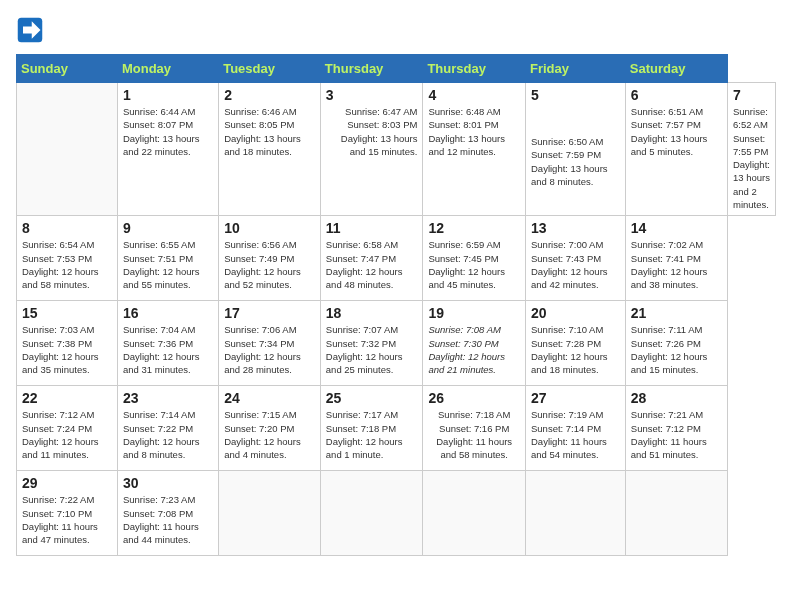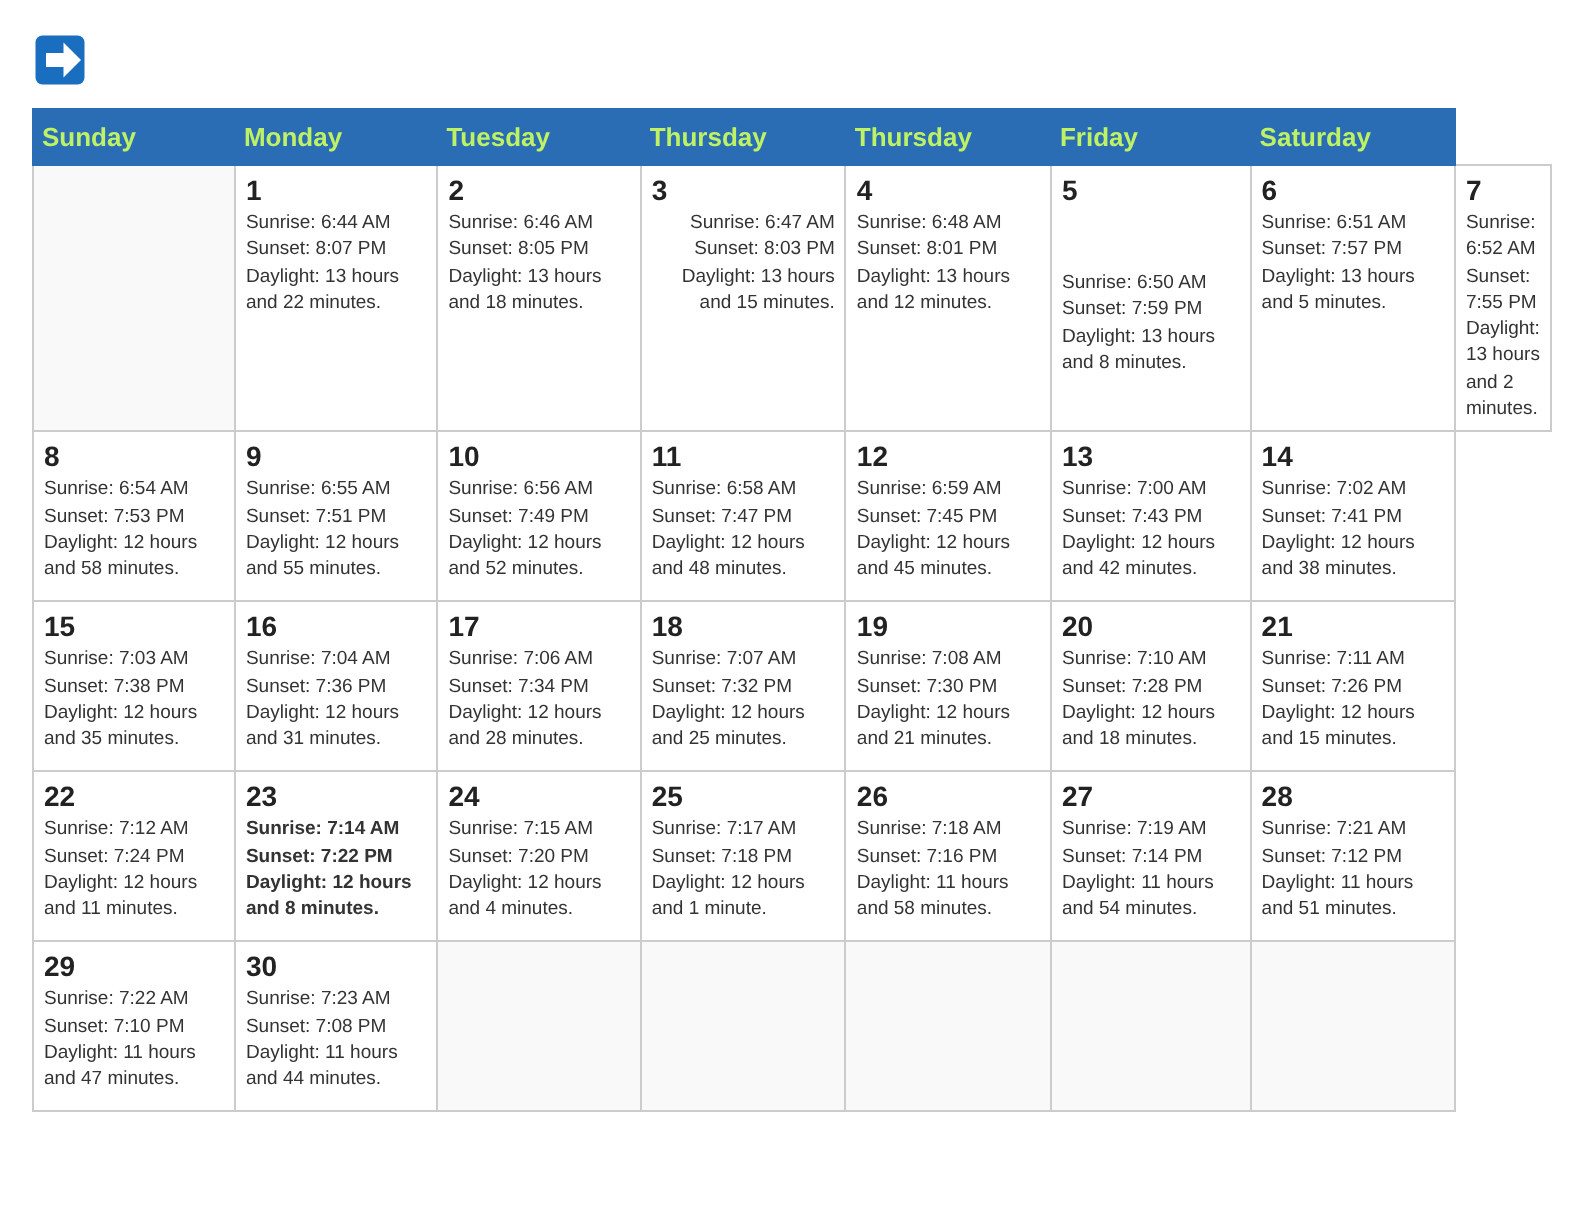--- a/index.html
+++ b/index.html
@@ -235,21 +235,21 @@
         </td>
         <td>
           <span class="day-num">18</span>
           <div class="day-detail" style="white-space: pre-line;">Sunrise: 7:07 AM
 Sunset: 7:32 PM
 Daylight: 12 hours
 and 25 minutes.</div>
         </td>
         <td>
           <span class="day-num">19</span>
-          <div class="day-detail" style="white-space: pre-line;">Sunrise: 7:08 AM
+          <div class="day-detail" style="white-space: pre-line; font-style: italic;">Sunrise: 7:08 AM
 Sunset: 7:30 PM
 Daylight: 12 hours
 and 21 minutes.</div>
         </td>
         <td>
           <span class="day-num">20</span>
           <div class="day-detail" style="white-space: pre-line;">Sunrise: 7:10 AM
 Sunset: 7:28 PM
 Daylight: 12 hours
 and 18 minutes.</div>
@@ -265,42 +265,42 @@
       <tr>
         <td>
           <span class="day-num">22</span>
           <div class="day-detail" style="white-space: pre-line;">Sunrise: 7:12 AM
 Sunset: 7:24 PM
 Daylight: 12 hours
 and 11 minutes.</div>
         </td>
         <td>
           <span class="day-num">23</span>
-          <div class="day-detail" style="white-space: pre-line; font-weight: bold;">Sunrise: 7:14 AM
+          <div class="day-detail" style="white-space: pre-line;">Sunrise: 7:14 AM
 Sunset: 7:22 PM
 Daylight: 12 hours
 and 8 minutes.</div>
         </td>
         <td>
           <span class="day-num">24</span>
           <div class="day-detail" style="white-space: pre-line;">Sunrise: 7:15 AM
 Sunset: 7:20 PM
 Daylight: 12 hours
 and 4 minutes.</div>
         </td>
         <td>
           <span class="day-num">25</span>
           <div class="day-detail" style="white-space: pre-line;">Sunrise: 7:17 AM
 Sunset: 7:18 PM
 Daylight: 12 hours
 and 1 minute.</div>
         </td>
         <td>
           <span class="day-num">26</span>
-          <div class="day-detail" style="white-space: pre-line;">Sunrise: 7:18 AM
+          <div class="day-detail" style="white-space: pre-line; text-align: center;">Sunrise: 7:18 AM
 Sunset: 7:16 PM
 Daylight: 11 hours
 and 58 minutes.</div>
         </td>
         <td>
           <span class="day-num">27</span>
           <div class="day-detail" style="white-space: pre-line;">Sunrise: 7:19 AM
 Sunset: 7:14 PM
 Daylight: 11 hours
 and 54 minutes.</div>

